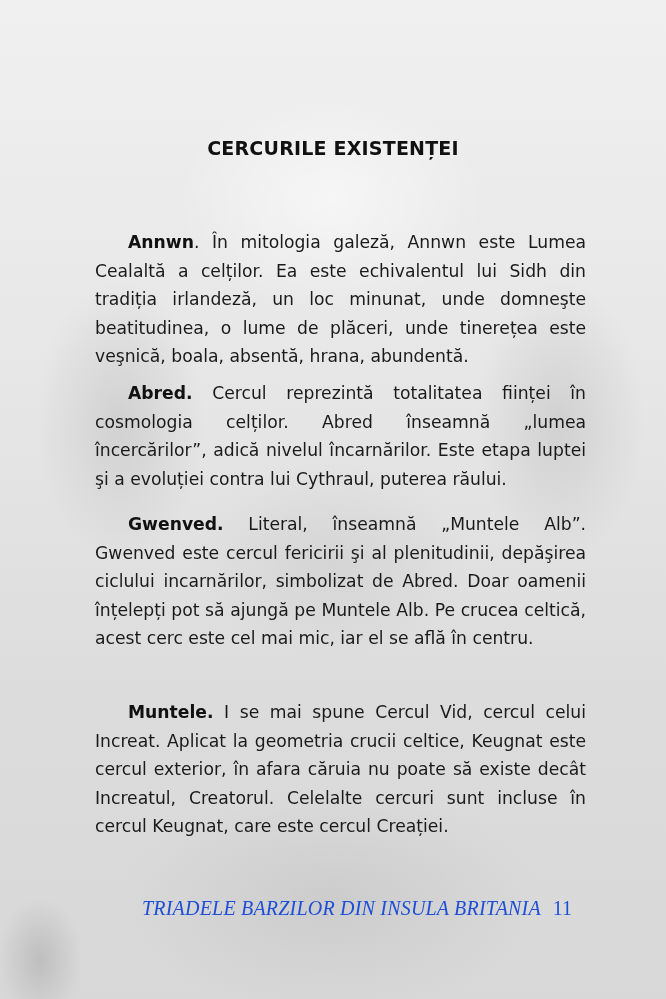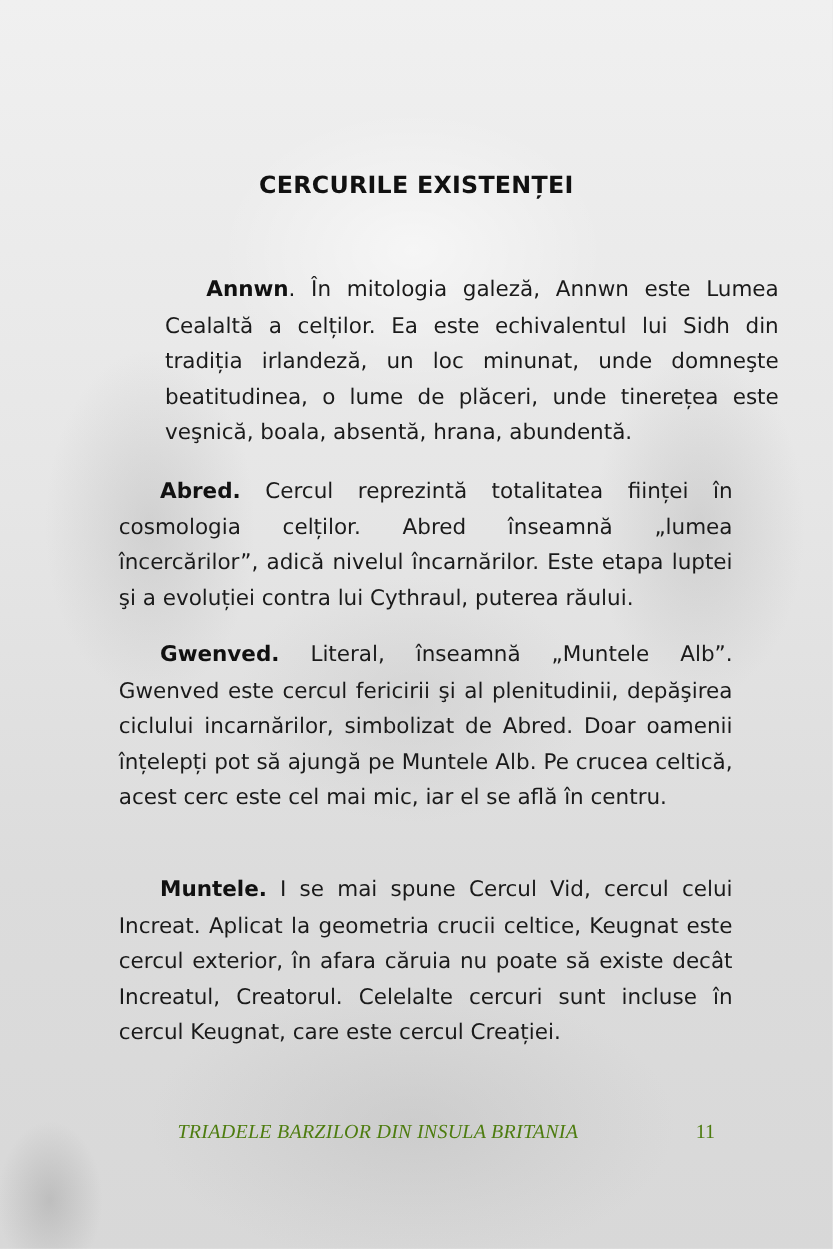--- a/index.html
+++ b/index.html
@@ -25,27 +25,27 @@
     font-weight: bold; font-size: 19px; letter-spacing: 0.2px; color: #111;
     font-family: "DejaVu Sans", sans-serif;
   }
   .para {
     position: absolute; left: 95px; width: 491px;
     font-size: 17.2px; line-height: 28.5px; color: #1a1a1a;
     text-align: justify; text-indent: 33px;
     font-family: "DejaVu Sans", sans-serif;
   }
   .para b { font-weight: bold; color: #111; }
-  .p1 { top: 218px; margin-left: 37px; }
+  .p1 { top: 228px; }
   .p2 { top: 379px; }
   .p3 { top: 510px; }
   .p4 { top: 698px; }
   .footer {
     position: absolute; top: 897px; left: 142px; width: 430px;
-    font-family: "Liberation Serif", serif; font-size: 16px; color: #4d7c0f;
+    font-family: "Liberation Serif", serif; font-size: 20px; color: #1d4ed8;
   }
   .footer .ft { font-style: italic; letter-spacing: 0.2px; }
   .footer .pn { position: absolute; right: 0; top: 0; }
 </style>
 </head>
 <body>
 
 <div class="bg"></div>
 
 <div class="content">

